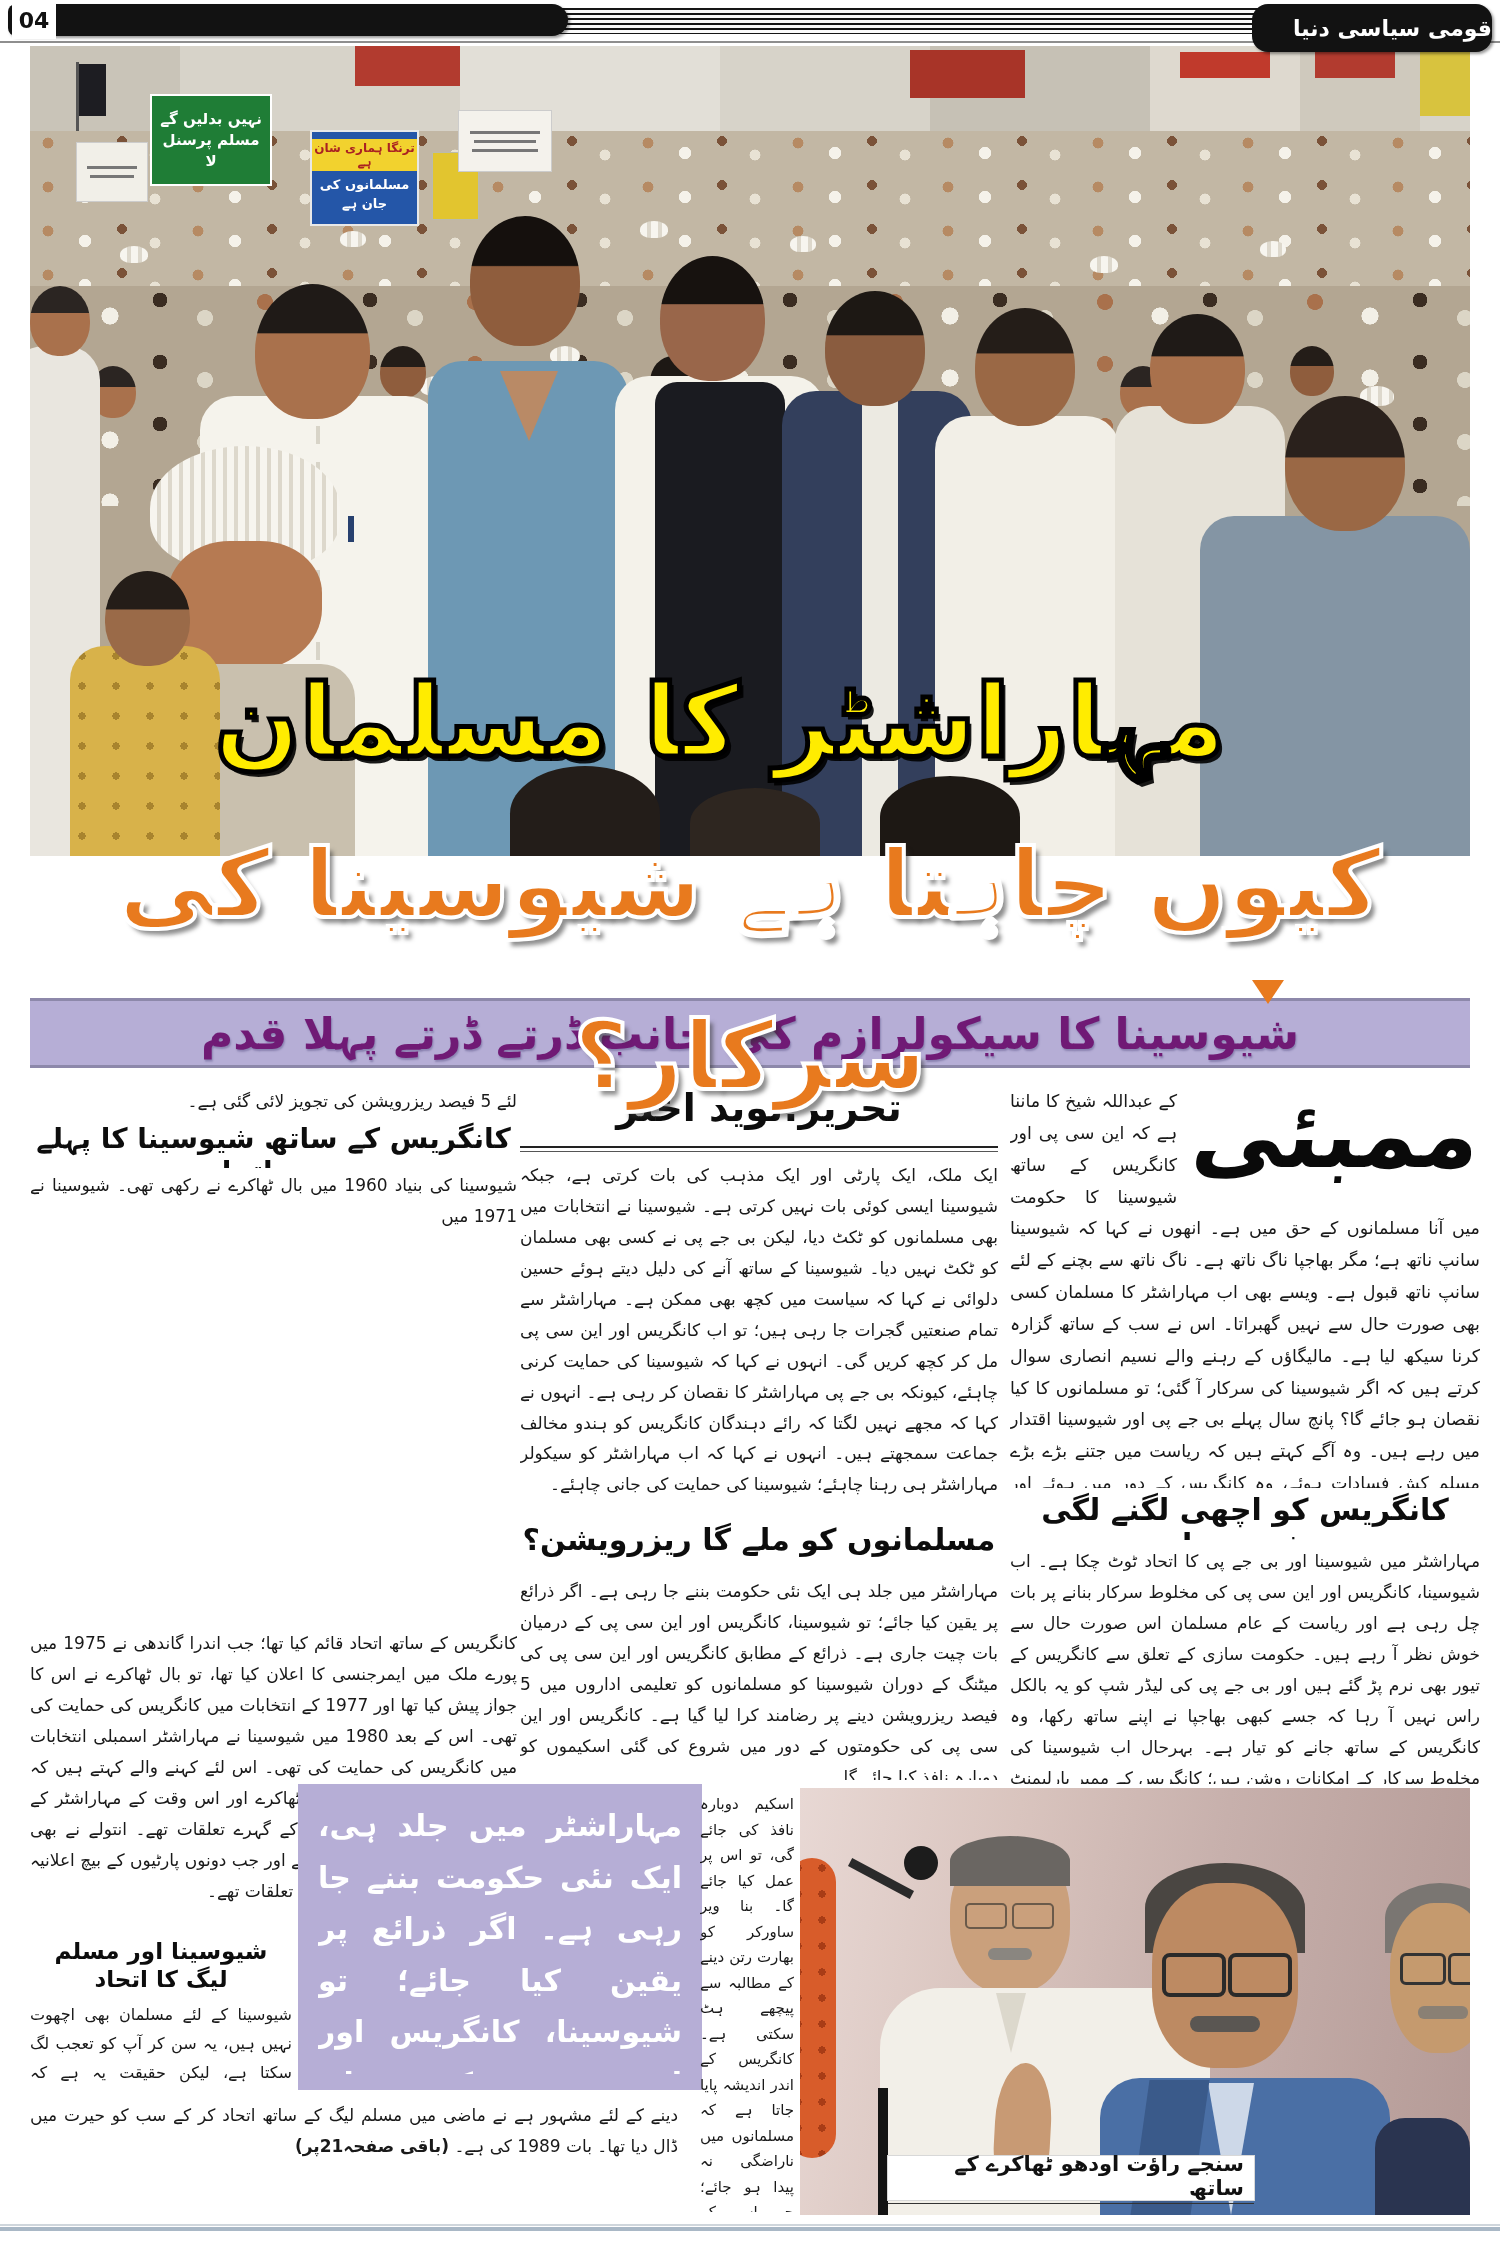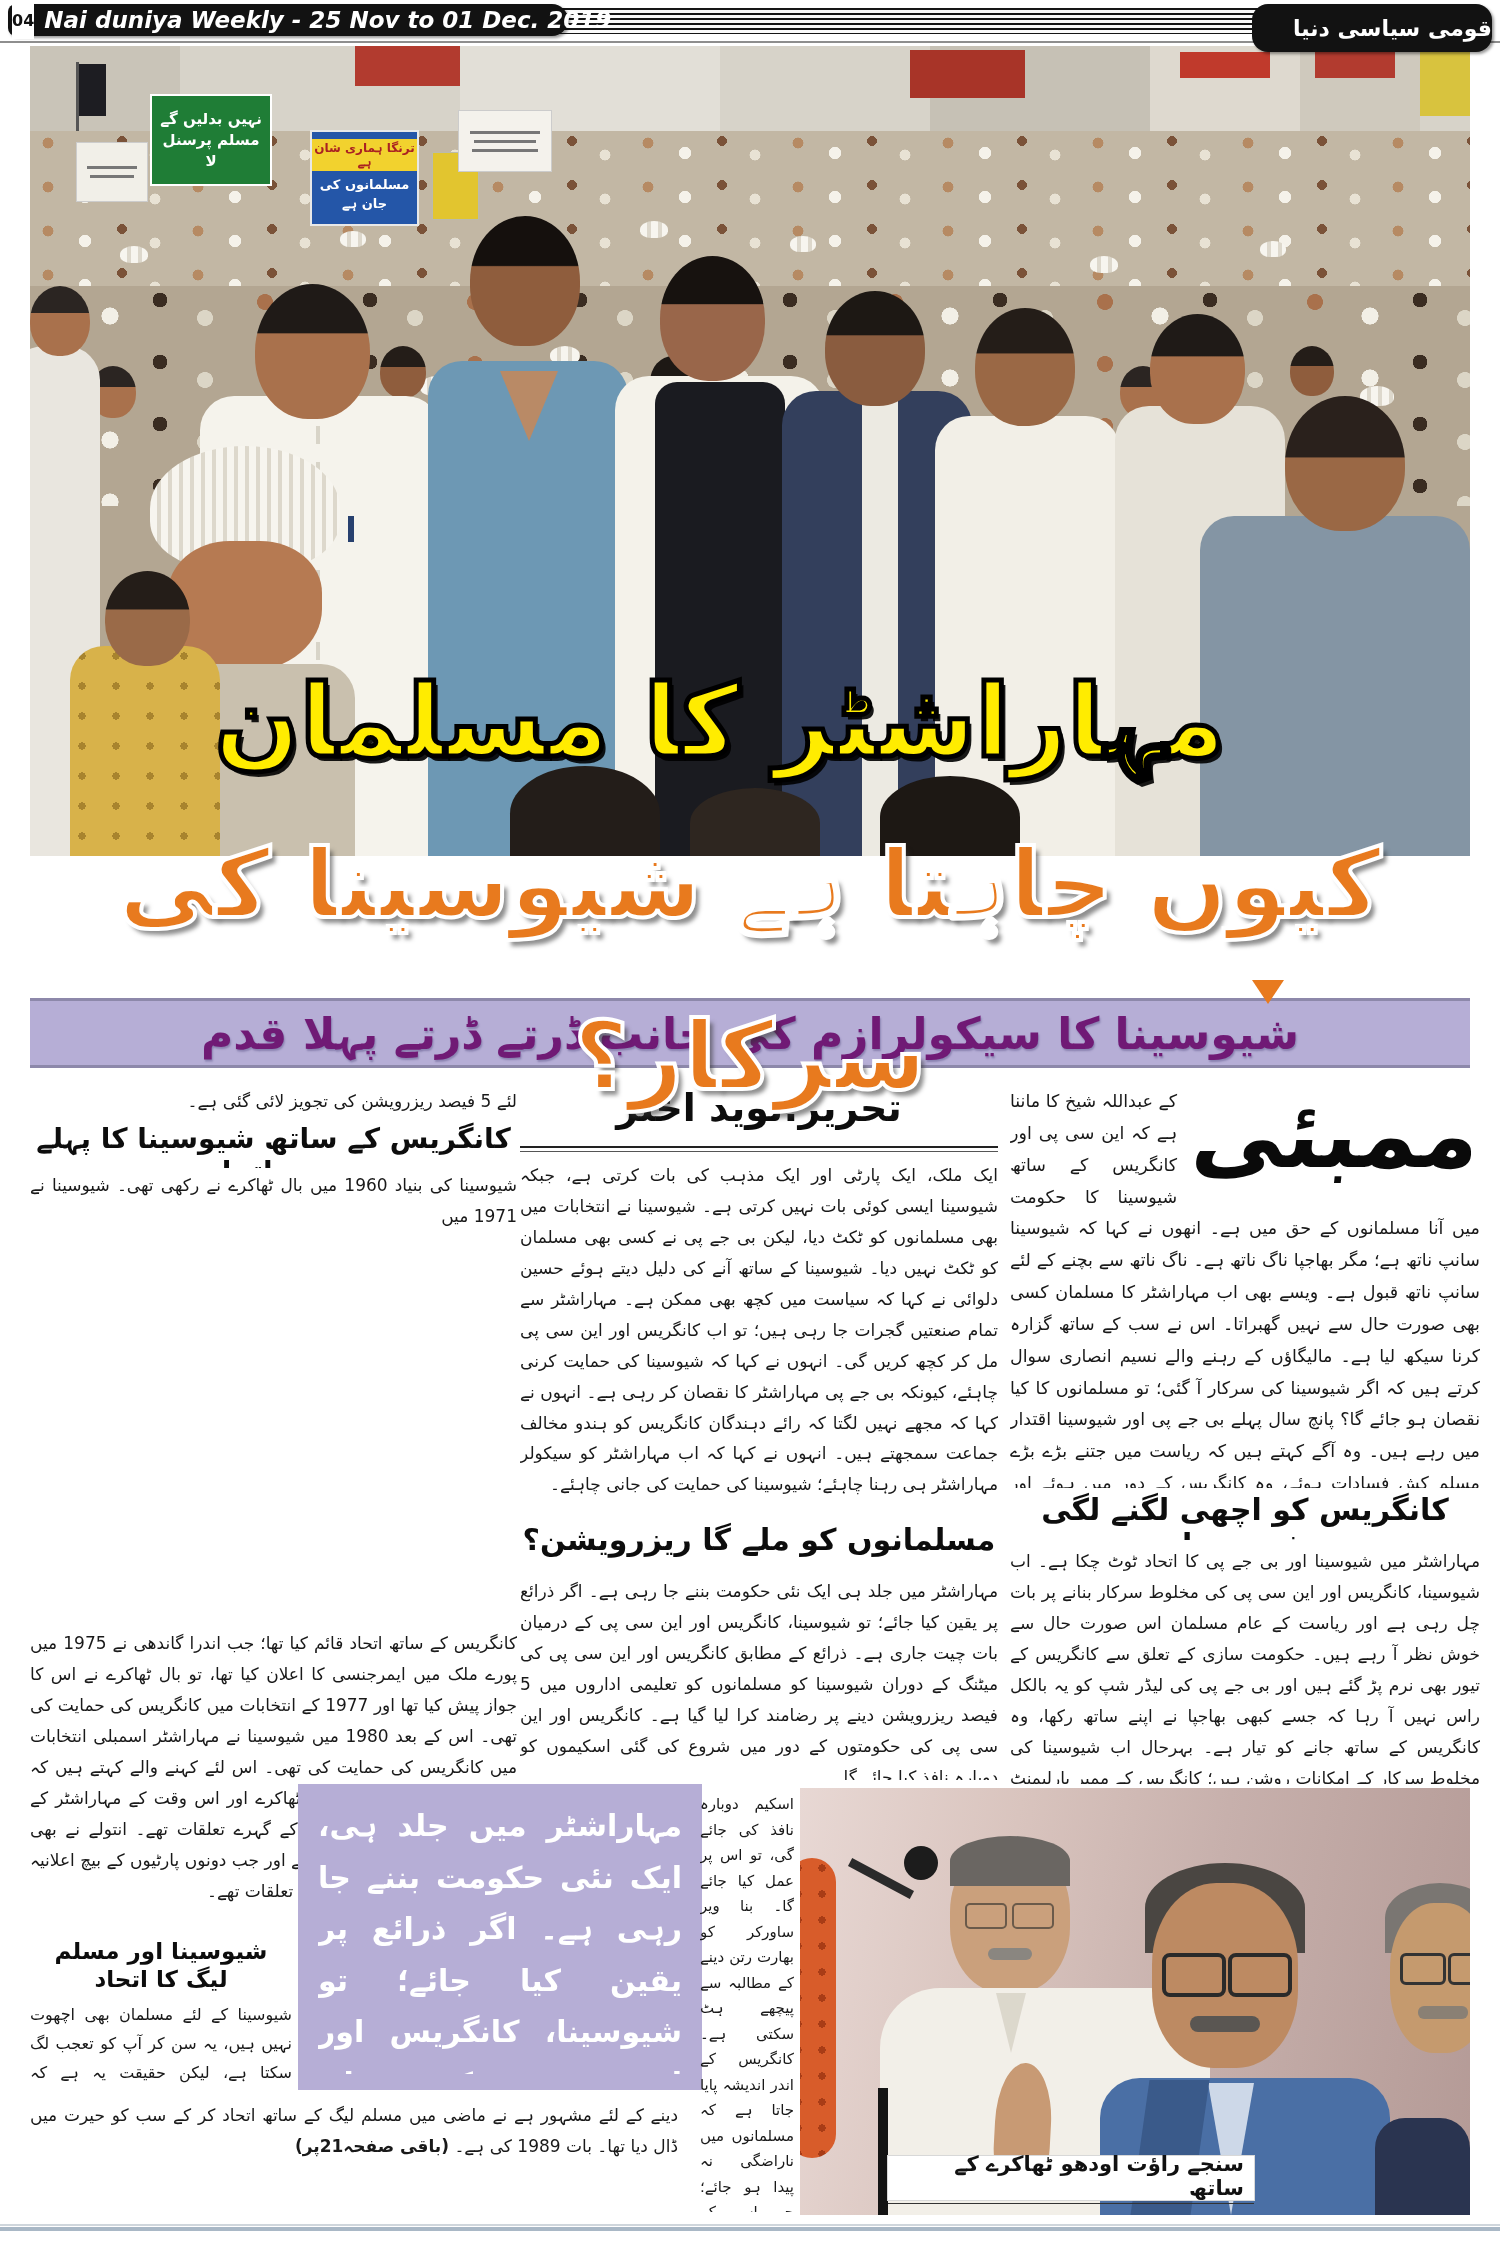--- a/index.html
+++ b/index.html
@@ -35,23 +35,22 @@
   .fan{border-radius:50%;border:6px solid #eceae2;
        background:repeating-conic-gradient(#d9d7cf 0 7deg,#8f8b80 7deg 10deg);}
 </style>
 </head>
 <body>
 
 <div id="page">
 
   <div class="abs" id="masthead-stripes" style="left:40px;top:8px;width:1420px;height:26px;"></div>
   <div class="abs pill" style="left:8px;top:4px;width:560px;height:32px;border-radius:8px 16px 16px 8px;z-index:2;">
-    <div style="background:#fff;color:#111;font-weight:bold;font-size:16px;width:44px;height:38px;margin-left:4px;
+    <div style="background:#fff;color:#111;font-weight:bold;font-size:22px;width:44px;height:38px;margin-left:4px;
                 display:flex;align-items:center;justify-content:center;">04</div>
-    <div style="font-weight:bold;font-style:italic;font-size:23px;margin-left:10px;white-space:nowrap;">Nai duniya Weekly - 25 Nov to 01 Dec. 2019</div>
   </div>
   <div class="abs pill urdu" style="left:1252px;top:4px;width:240px;height:48px;border-radius:16px;justify-content:flex-start;z-index:2;">
     <div style="font-weight:bold;font-size:22px;">قومی سیاسی دنیا</div>
   </div>
   <div class="abs" style="left:0;top:41px;width:1500px;height:2px;background:#8e8e8e;"></div>
 
   <div class="abs" id="photo-main" style="left:30px;top:46px;width:1440px;height:810px;overflow:hidden;background:#b3a692;z-index:1;">
 
     <div class="abs" style="left:0;top:0;width:1440px;height:100px;background:#d7d3c9;"></div>
     <div class="abs" style="left:0;top:0;width:150px;height:95px;background:#c9c4b8;"></div>

